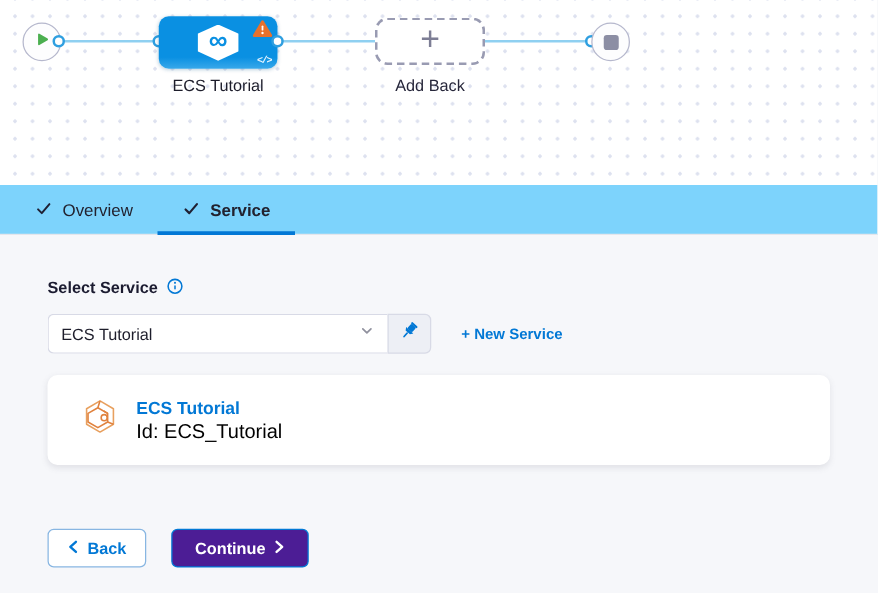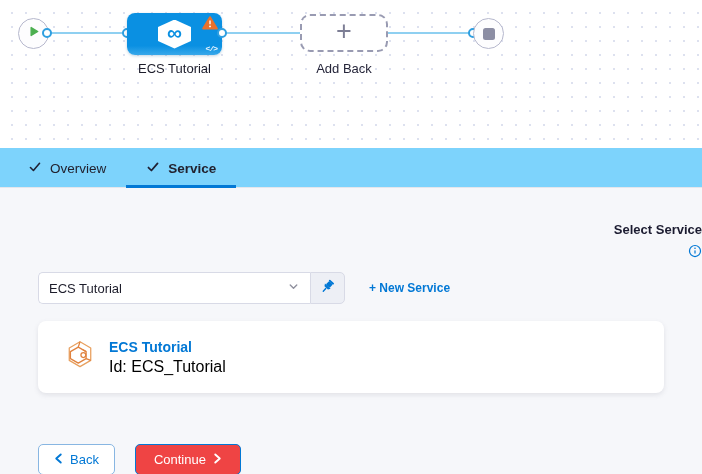--- a/index.html
+++ b/index.html
@@ -74,21 +74,21 @@
   .tab {
     display:flex; align-items:center; gap:8px; padding:0 20px;
     font-size:13.5px; color:#22222f; cursor:pointer;
     border-bottom:3px solid transparent; border-top:3px solid transparent;
   }
   .tab.active { font-weight:bold; border-bottom-color:#0278d5; }
   .tab svg { flex:none; }
 
   
   .content { padding:34px 0 0 38px; }
-  .field-label-row { display:flex; align-items:flex-end; gap:7px;flex-direction:column; }
+  .field-label-row { display:flex; align-items:flex-start; gap:7px; }
   .field-label { font-size:13px; font-weight:bold; color:#1b1b30; }
 
   .select-row { display:flex; align-items:center; margin-top:10px; }
   .dropdown {
     width:272px; height:32px; background:#ffffff;
     border:1px solid #d8dae6; border-right:none; border-radius:5px 0 0 5px;
     display:flex; align-items:center; justify-content:space-between;
     padding:0 10px; cursor:pointer;
   }
   .dropdown-value { font-size:13px; color:#1d1d2b; }
@@ -107,29 +107,29 @@
     background:#ffffff; border-radius:8px;
     box-shadow:0 2px 5px rgba(96,97,112,.14);
     display:flex; align-items:center; padding-left:28px; gap:15px;
     cursor:pointer;
   }
   .card-title { font-size:14px; font-weight:bold; color:#0278d5; }
   .card-id { font-size:16px; color:#000000; margin-top:3px; }
 
   .footer { margin-top:51px; display:flex; gap:20px; }
   .btn {
-    height:31px; border-radius:5px; font-size:13px; font-weight:normal;
+    height:31px; border-radius:5px; font-size:13px; font-weight:bold;
     display:flex; align-items:center; gap:7px; cursor:pointer;
     font-family:inherit;
   }
   .btn-back {
     background:#ffffff; border:1px solid #88b6e2; color:#0278d5; padding:0 15px;
   }
   .btn-continue {
-    background:#ef4444; border:1px solid #0278d5; color:#ffffff; padding:0 18px;
+    background:#4c1d95; border:1px solid #0278d5; color:#ffffff; padding:0 18px;
   }
 </style>
 </head>
 <body>
 
 <div class="canvas">
   <div class="flow-line"></div>
 
   <div class="terminal-node start-node">
     <span>

